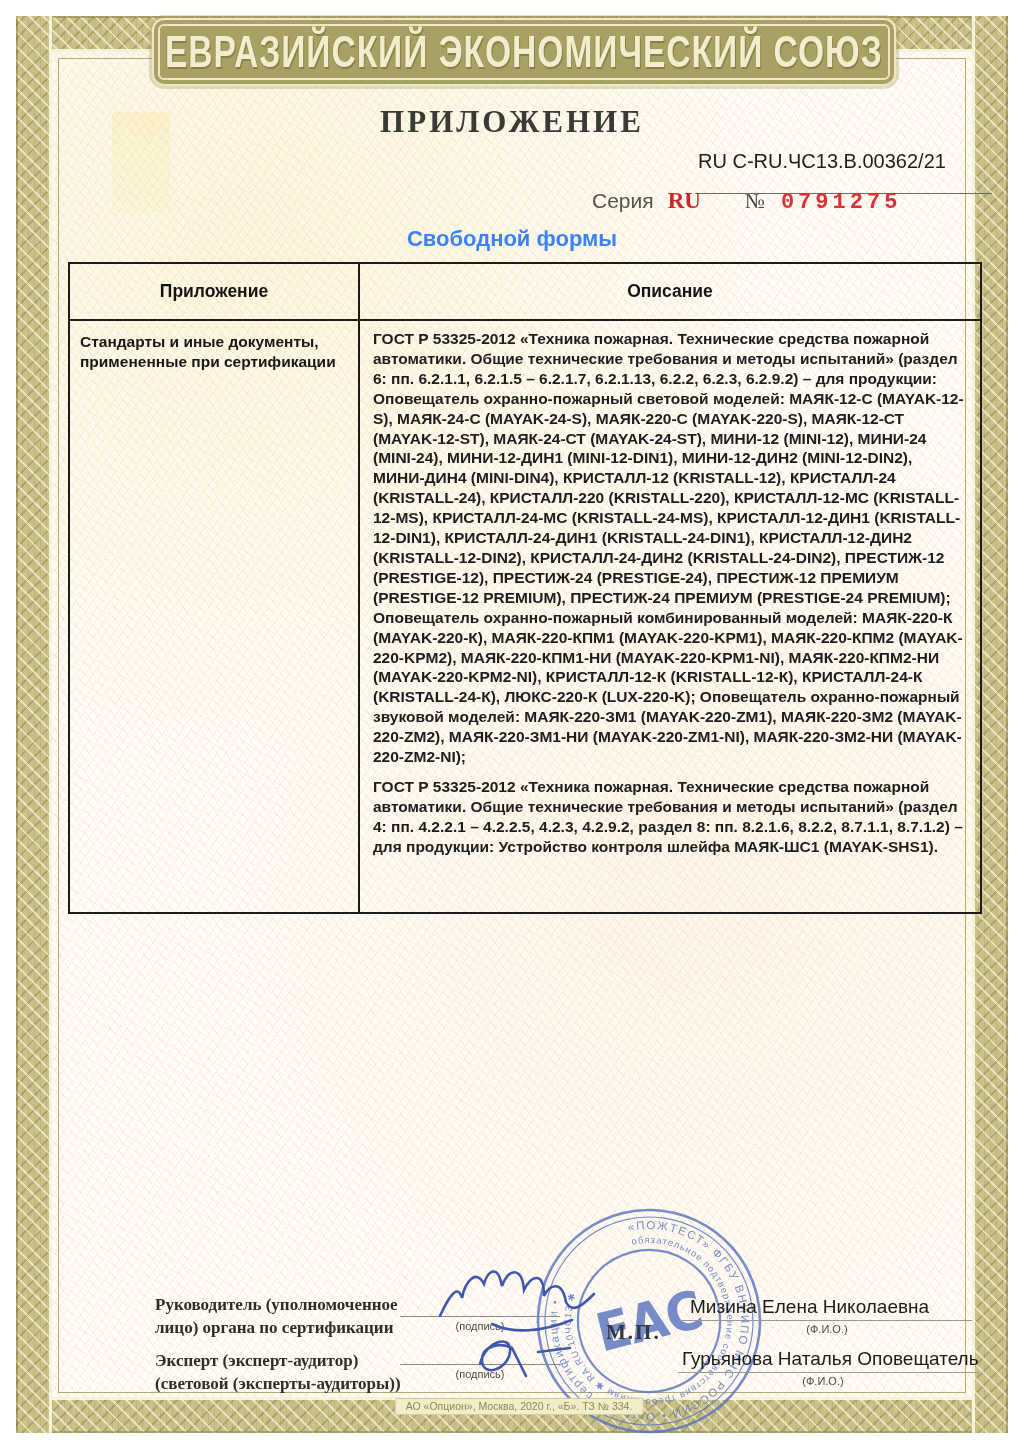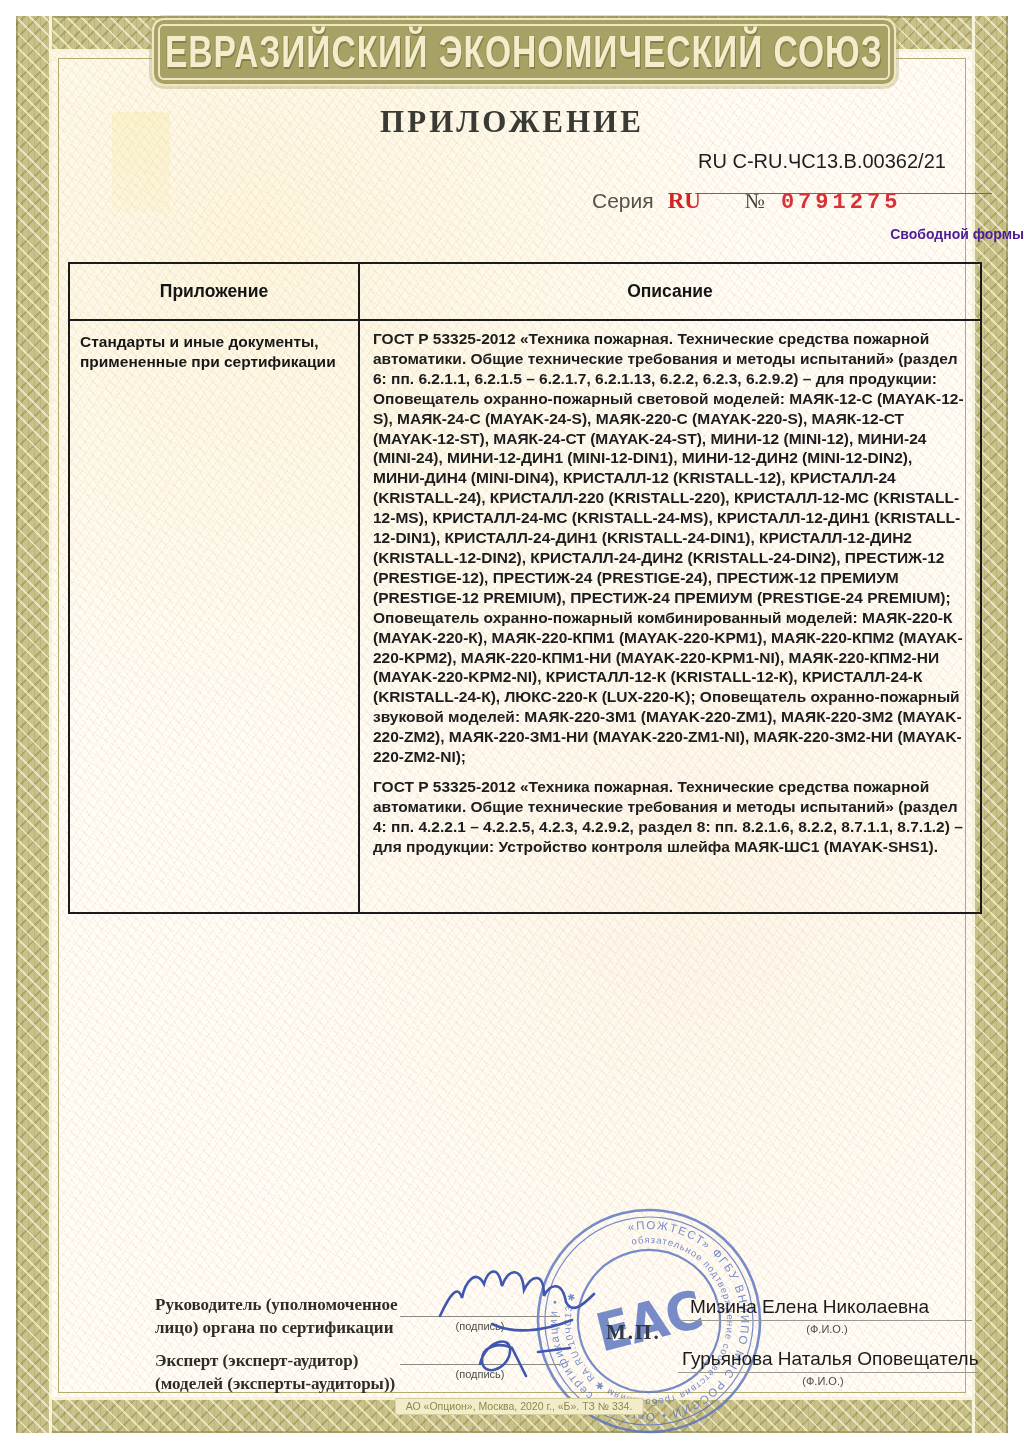--- a/index.html
+++ b/index.html
@@ -58,22 +58,22 @@
   .cert-number{position:absolute;left:698px;top:150px;width:294px;
     font-family:"Liberation Sans",sans-serif;font-size:20px;color:#1e1e1e;
     border-bottom:1.5px solid #6b6b63;padding-bottom:20px;white-space:nowrap;z-index:5;}
   .series-row{position:absolute;left:592px;top:188px;display:flex;align-items:baseline;z-index:5;}
   .series-label{font-family:Liberation Sans, sans-serif;font-size:21px;color:#55524a;}
   .series-value{font-family:"Liberation Serif",serif;font-weight:bold;font-size:23px;
     color:#cf2527;margin-left:14px;}
   .number-sign{font-family:"Liberation Serif",serif;font-size:21px;color:#45443c;margin-left:44px;}
   .number-value{font-family:"Liberation Mono",monospace;font-weight:bold;font-size:22px;
     color:#d93136;letter-spacing:4px;margin-left:16px;}
-  .form-type{position:absolute;left:0;right:0;top:226px;text-align:right;
-    font-weight:bold;font-size:14px;color:#4c1d95;z-index:5;}
+  .form-type{position:absolute;left:0;right:0;top:226px;text-align:center;
+    font-weight:bold;font-size:22px;color:#3b82f6;z-index:5;}
 
   
   .cert-table{position:absolute;left:68px;top:262px;width:914px;height:652px;
     border:2px solid #1b1b1b;box-sizing:border-box;display:flex;flex-direction:column;
     background:transparent;z-index:5;}
   .t-header{display:flex;height:55px;border-bottom:2px solid #1b1b1b;flex:0 0 auto;}
   .t-body{display:flex;flex:1 1 auto;min-height:0;}
   .col-annex{width:290px;flex:0 0 auto;border-right:2px solid #1b1b1b;box-sizing:border-box;}
   .col-desc{flex:1 1 auto;min-width:0;}
   .t-header .col-annex,.t-header .col-desc{display:flex;align-items:center;justify-content:center;}
@@ -159,21 +159,21 @@
     <div class="t-body">
       <div class="col-annex annex-cell">Стандарты и иные документы, примененные при сертификации</div>
       <div class="col-desc desc-cell">
         <p>ГОСТ Р 53325-2012 «Техника пожарная. Технические средства пожарной автоматики. Общие технические требования и методы испытаний» (раздел 6: пп. 6.2.1.1, 6.2.1.5 – 6.2.1.7, 6.2.1.13, 6.2.2, 6.2.3, 6.2.9.2) – для продукции: Оповещатель охранно-пожарный световой моделей: МАЯК-12-С (MAYAK-12-S), МАЯК-24-С (MAYAK-24-S), МАЯК-220-С (MAYAK-220-S), МАЯК-12-СТ (MAYAK-12-ST), МАЯК-24-СТ (MAYAK-24-ST), МИНИ-12 (MINI-12), МИНИ-24 (MINI-24), МИНИ-12-ДИН1 (MINI-12-DIN1), МИНИ-12-ДИН2 (MINI-12-DIN2), МИНИ-ДИН4 (MINI-DIN4), КРИСТАЛЛ-12 (KRISTALL-12), КРИСТАЛЛ-24 (KRISTALL-24), КРИСТАЛЛ-220 (KRISTALL-220), КРИСТАЛЛ-12-МС (KRISTALL-12-MS), КРИСТАЛЛ-24-МС (KRISTALL-24-MS), КРИСТАЛЛ-12-ДИН1 (KRISTALL-12-DIN1), КРИСТАЛЛ-24-ДИН1 (KRISTALL-24-DIN1), КРИСТАЛЛ-12-ДИН2 (KRISTALL-12-DIN2), КРИСТАЛЛ-24-ДИН2 (KRISTALL-24-DIN2), ПРЕСТИЖ-12 (PRESTIGE-12), ПРЕСТИЖ-24 (PRESTIGE-24), ПРЕСТИЖ-12 ПРЕМИУМ (PRESTIGE-12 PREMIUM), ПРЕСТИЖ-24 ПРЕМИУМ (PRESTIGE-24 PREMIUM); Оповещатель охранно-пожарный комбинированный моделей: МАЯК-220-К (MAYAK-220-К), МАЯК-220-КПМ1 (MAYAK-220-KPM1), МАЯК-220-КПМ2 (MAYAK-220-KPM2), МАЯК-220-КПМ1-НИ (MAYAK-220-KPM1-NI), МАЯК-220-КПМ2-НИ (MAYAK-220-KPM2-NI), КРИСТАЛЛ-12-К (KRISTALL-12-К), КРИСТАЛЛ-24-К (KRISTALL-24-К), ЛЮКС-220-К (LUX-220-K); Оповещатель охранно-пожарный звуковой моделей: МАЯК-220-ЗМ1 (MAYAK-220-ZM1), МАЯК-220-ЗМ2 (MAYAK-220-ZM2), МАЯК-220-ЗМ1-НИ (MAYAK-220-ZM1-NI), МАЯК-220-ЗМ2-НИ (MAYAK-220-ZM2-NI);</p>
         <p>ГОСТ Р 53325-2012 «Техника пожарная. Технические средства пожарной автоматики. Общие технические требования и методы испытаний» (раздел 4: пп. 4.2.2.1 – 4.2.2.5, 4.2.3, 4.2.9.2, раздел 8: пп. 8.2.1.6, 8.2.2, 8.7.1.1, 8.7.1.2) – для продукции: Устройство контроля шлейфа МАЯК-ШС1 (MAYAK-SHS1).</p>
       </div>
     </div>
   </div>
 
   <div class="sig-label head">Руководитель (уполномоченное лицо) органа по сертификации</div>
-  <div class="sig-label expert">Эксперт (эксперт-аудитор) (моделей (эксперты-аудиторы))</div>
+  <div class="sig-label expert">Эксперт (эксперт-аудитор) (световой (эксперты-аудиторы))</div>
 
   <div class="sig-line l1"></div>
   <div class="sig-caption c1">(подпись)</div>
   <div class="sig-line l2"></div>
   <div class="sig-caption c2">(подпись)</div>
 
   <div class="person-name n1">Мизина Елена Николаевна</div>
   <div class="name-line nl1"></div>
   <div class="fio-caption f1">(Ф.И.О.)</div>
 

